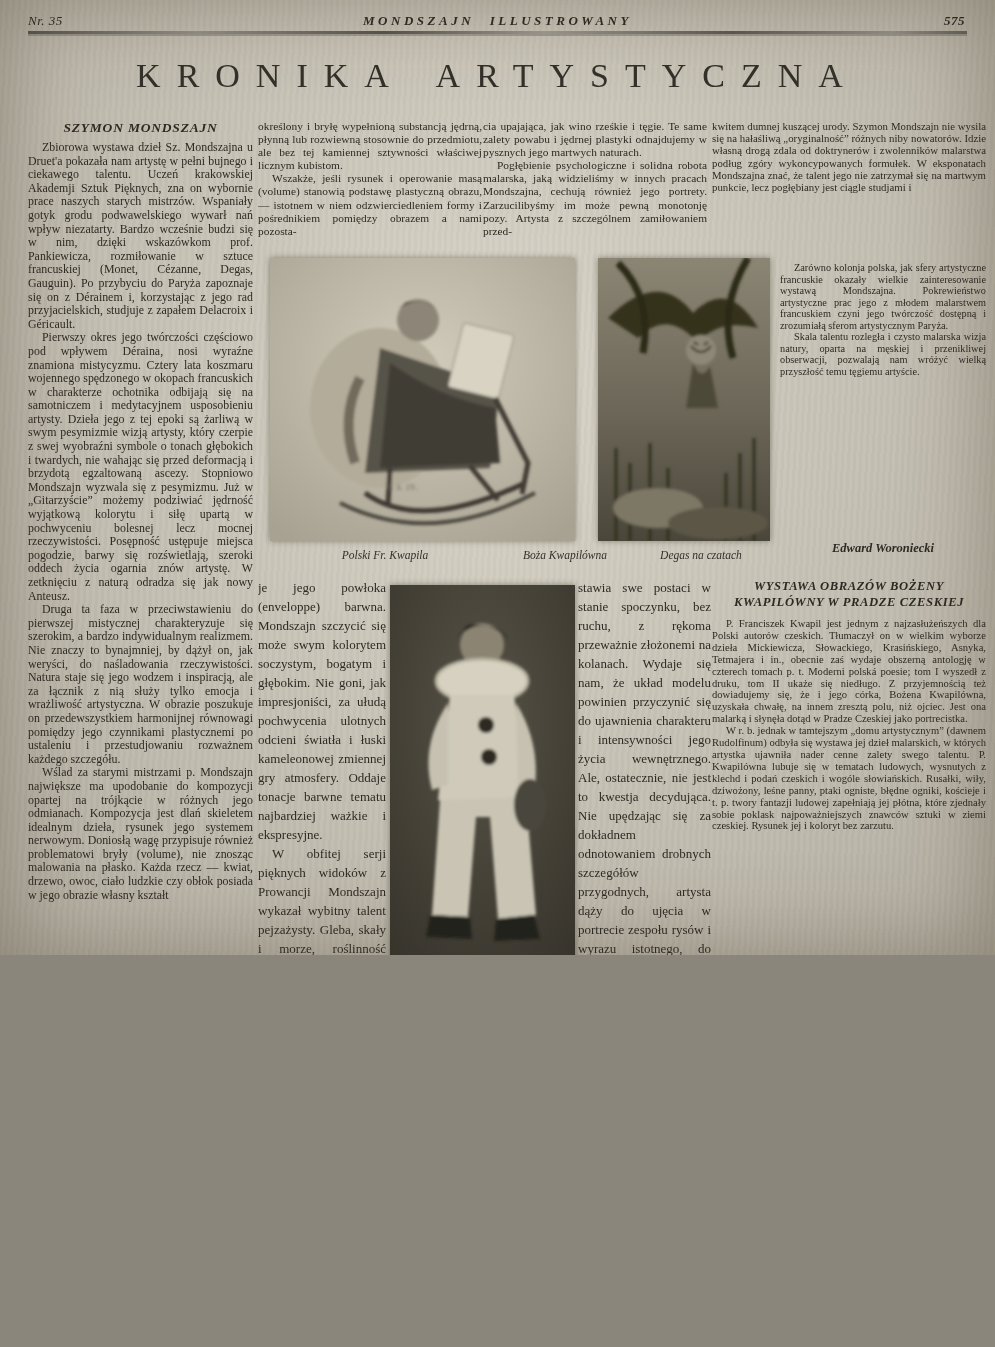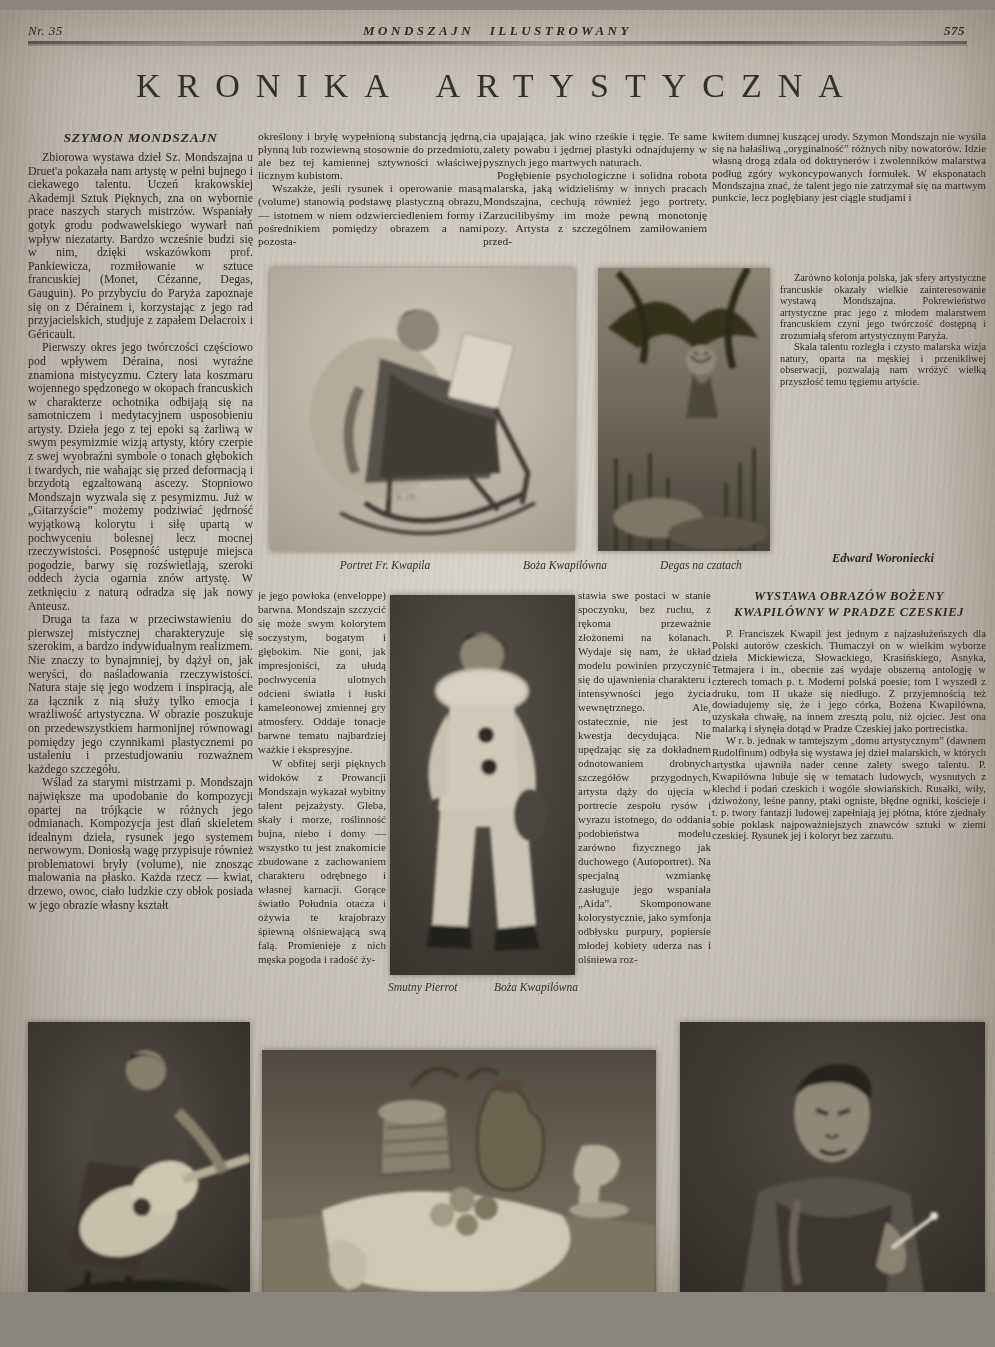--- a/index.html
+++ b/index.html
@@ -1,17 +1,17 @@
 <!DOCTYPE html>
 <html><head>
 <meta charset="utf-8">
 <style>
   html,body{margin:0;padding:0;background:#8a867c;}
   .page{
-    position:relative;width:995px;height:1282px;margin:10px auto;
+    position:relative;width:995px;height:955px;margin:0 auto;
     background:
       radial-gradient(ellipse at 50% 40%, rgba(255,255,255,.18), rgba(0,0,0,.14) 95%),
       repeating-linear-gradient(93deg, rgba(0,0,0,.025) 0 3px, rgba(255,255,255,.02) 3px 6px),
       #d3cdbe;
     font-family:"Liberation Serif", serif;
     color:#2e2a23;
     overflow:hidden;
     box-shadow: inset 0 0 90px rgba(60,50,30,.35);
   }
   .hdr{position:absolute;top:13px;font-style:italic;font-size:13px;letter-spacing:.5px;}
@@ -19,21 +19,21 @@
     background:linear-gradient(to right,#55514a,#8d897f 18%,#55514a 38%,#98948a 55%,#5a564f 75%,#8d897f 92%,#5f5b53);
     box-shadow:0 2px 0 rgba(80,76,68,.35);}
   .big-title{position:absolute;left:0;top:57px;width:995px;text-align:center;
     font-size:34px;letter-spacing:16px;word-spacing:10px;color:#33302a;font-weight:400;}
   .col{position:absolute;text-align:justify;overflow:hidden;}
   .col p{margin:0;}
   .col p.ind{text-indent:14px;}
   .c-main{font-size:11.9px;line-height:13.6px;}
   .c-top{font-size:11.4px;line-height:13.1px;}
   .c-dense{font-size:10.3px;line-height:11.5px;}
-  .c-narrow{font-size:11px;line-height:14px;}
+  .c-narrow{font-size:13px;line-height:19px;}
   .art-head{font-weight:bold;font-style:italic;font-size:13.5px;letter-spacing:.8px;text-align:center;}
   .art2-head{font-weight:bold;font-style:italic;font-size:12.6px;letter-spacing:.6px;text-align:center;margin:0 0 8px 0;line-height:16px;}
   .caption{position:absolute;font-style:italic;font-size:11.5px;color:#34302a;}
   .cap-center{text-align:center;}
   .cap-pair{display:flex;justify-content:space-between;}
   .artwork{position:absolute;box-shadow:0 0 6px rgba(40,35,20,.45);overflow:hidden;}
   .artwork svg{display:block;width:100%;height:100%;}
   .sig{position:absolute;font-weight:bold;font-style:italic;font-size:12.5px;text-align:center;}
 </style>
 </head>
@@ -130,21 +130,21 @@
         <path d="M95 105 Q103 125 112 108 L120 150 L88 150 Z" fill="#4e4937"></path>
         <g stroke="#33301f" stroke-width="3">
           <path d="M18 283 V190 M32 283 V205 M52 283 V185 M70 283 V210 M142 283 V195 M156 283 V180 M128 283 V215"></path>
         </g>
         <ellipse cx="60" cy="250" rx="45" ry="20" fill="#7d7765"></ellipse>
         <ellipse cx="120" cy="265" rx="50" ry="16" fill="#5c5747"></ellipse>
       </g>
     </svg>
   </div>
 
-  <div class="caption cap-center" style="left:285px;top:549px;width:200px;">Portret Fr. Kwapila</div>
+  <div class="caption cap-center" style="left:285px;top:549px;width:200px;">Polski Fr. Kwapila</div>
   <div class="caption cap-center" style="left:480px;top:549px;width:170px;">Boża Kwapilówna</div>
   <div class="caption cap-center" style="left:612px;top:549px;width:178px;">Degas na czatach</div>
 
   <div class="col c-narrow" style="left:258px;top:578px;width:128px;height:418px;">
     <p>je jego powłoka (enveloppe) barwna. Mondszajn szczycić się może swym kolorytem soczystym, bogatym i głębokim. Nie goni, jak impresjoniści, za ułudą pochwycenia ulotnych odcieni światła i łuski kameleonowej zmiennej gry atmosfery. Oddaje tonacje barwne tematu najbardziej ważkie i ekspresyjne.</p>
     <p class="ind">W obfitej serji pięknych widoków z Prowancji Mondszajn wykazał wybitny talent pejzażysty. Gleba, skały i morze, roślinność bujna, niebo i domy — wszystko tu jest znakomicie zbudowane z zachowaniem charakteru odrębnego i własnej karnacji. Gorące światło Południa otacza i ożywia te krajobrazy śpiewną olśniewającą swą falą. Promienieje z nich męska pogoda i radość ży-</p>
   </div>
 
   <div class="artwork" style="left:390px;top:585px;width:185px;height:380px;">
     <svg viewBox="0 0 185 380" preserveAspectRatio="none">

